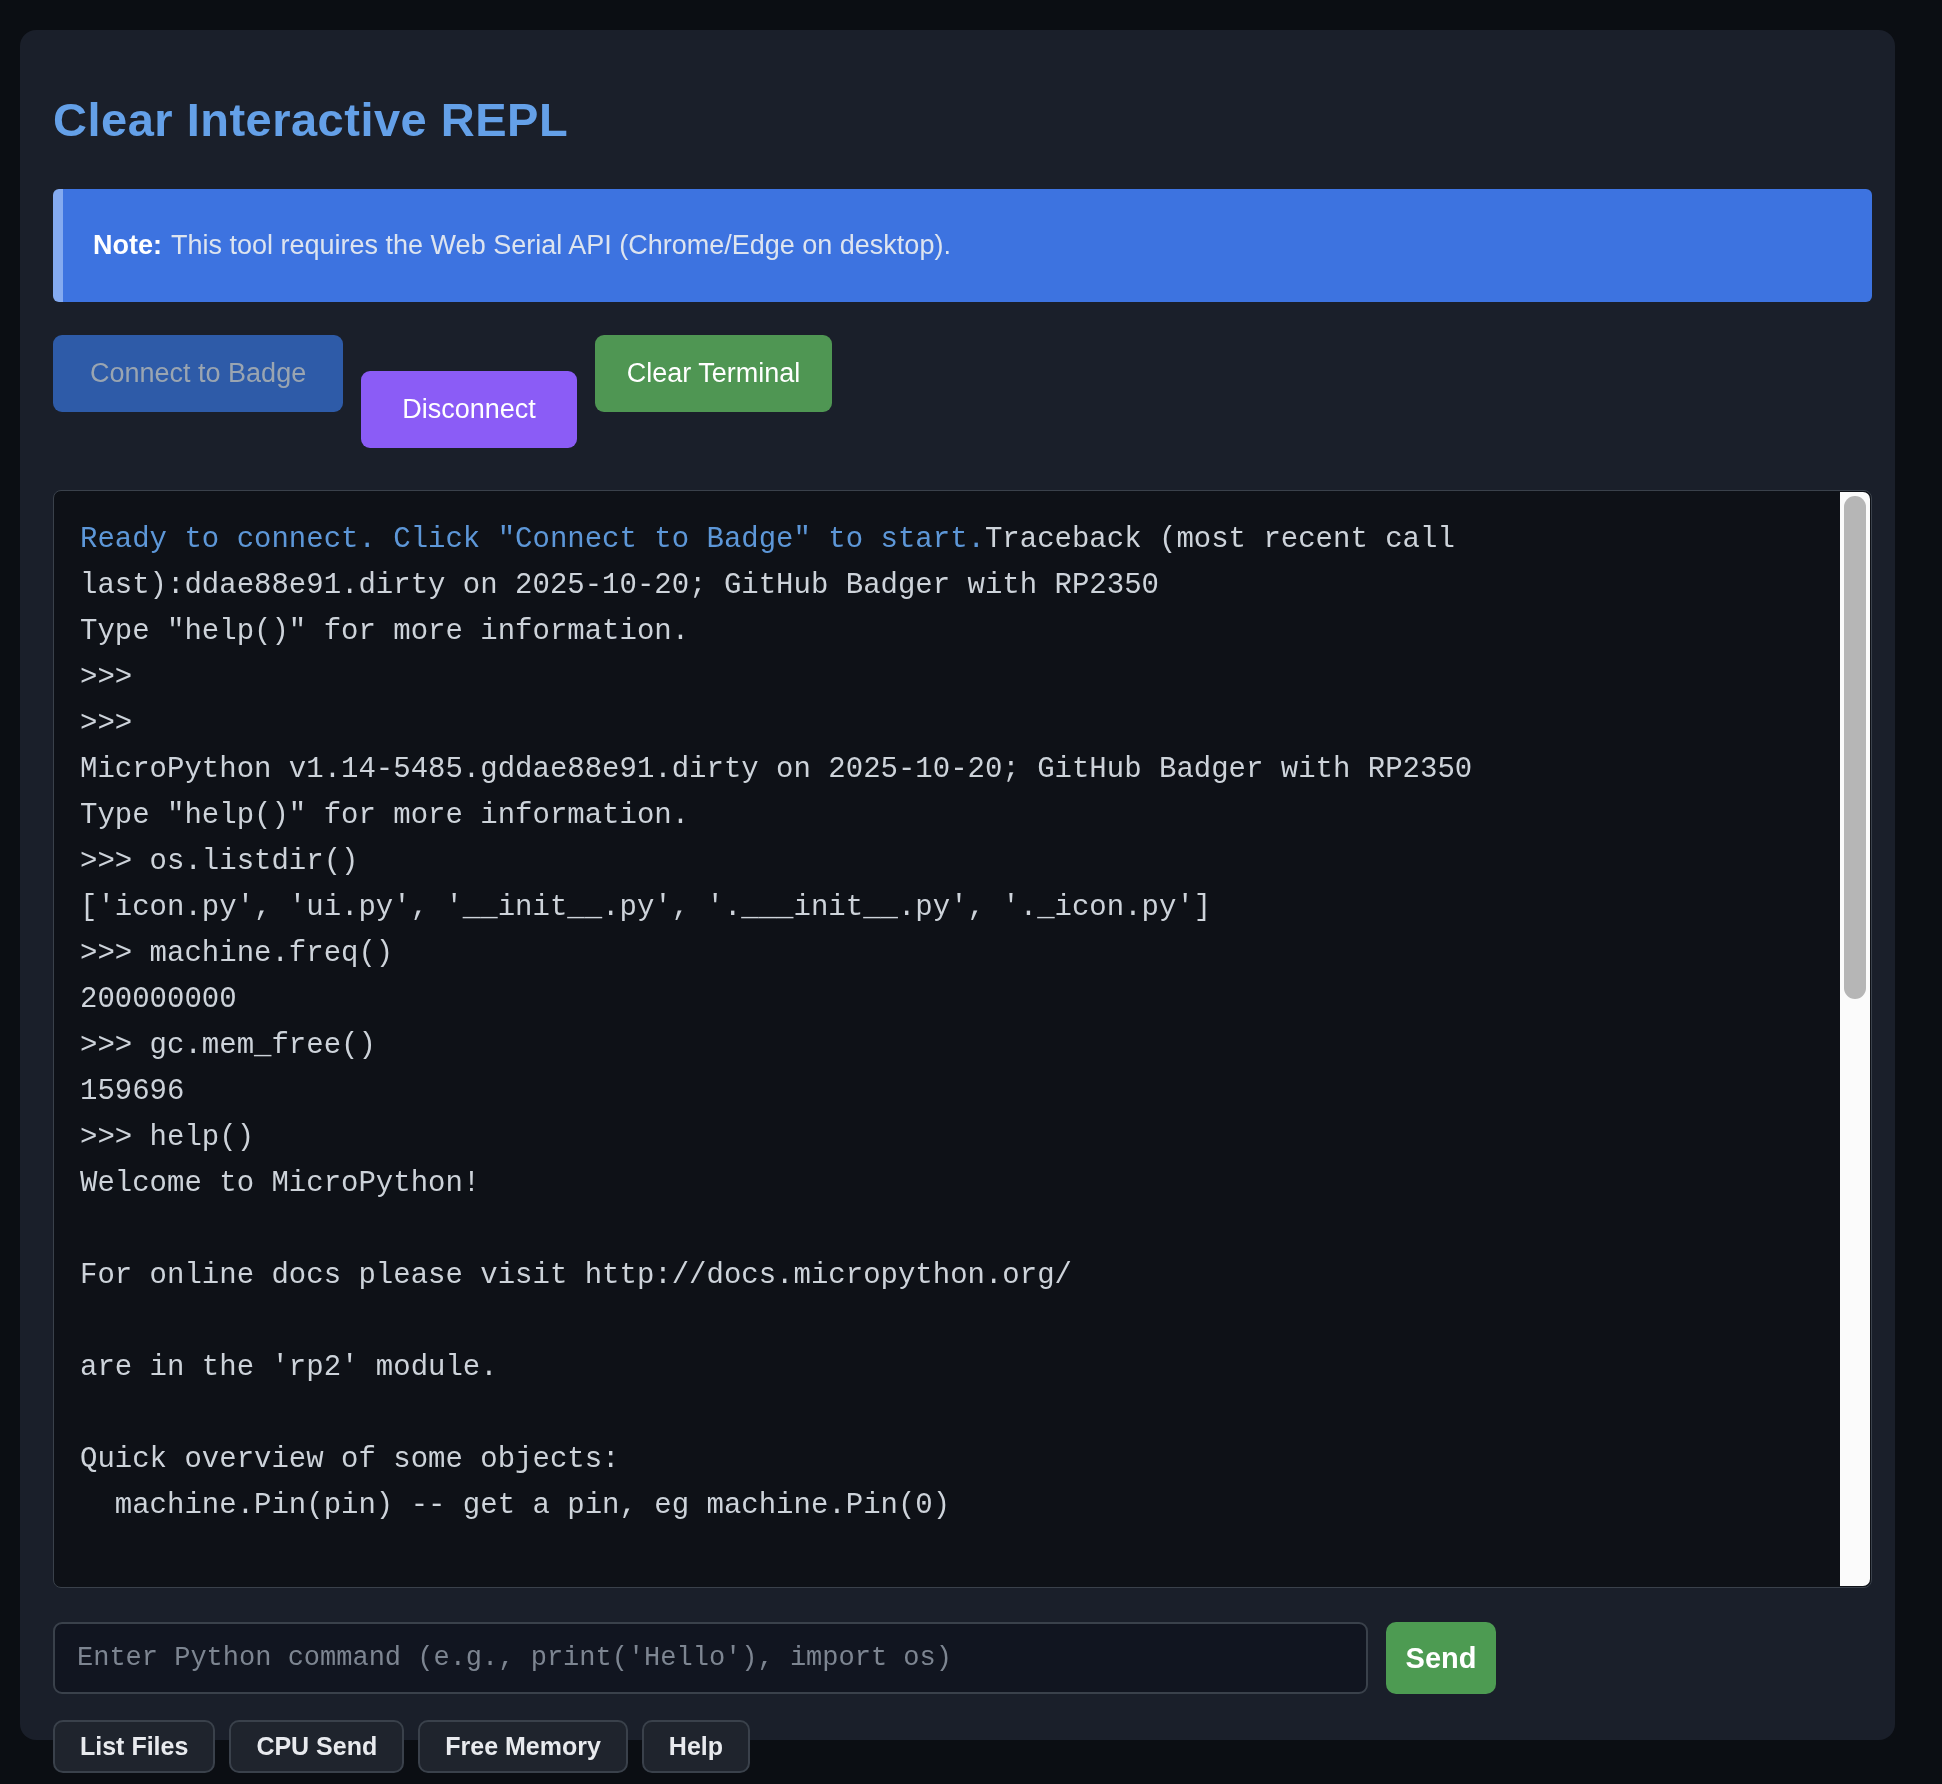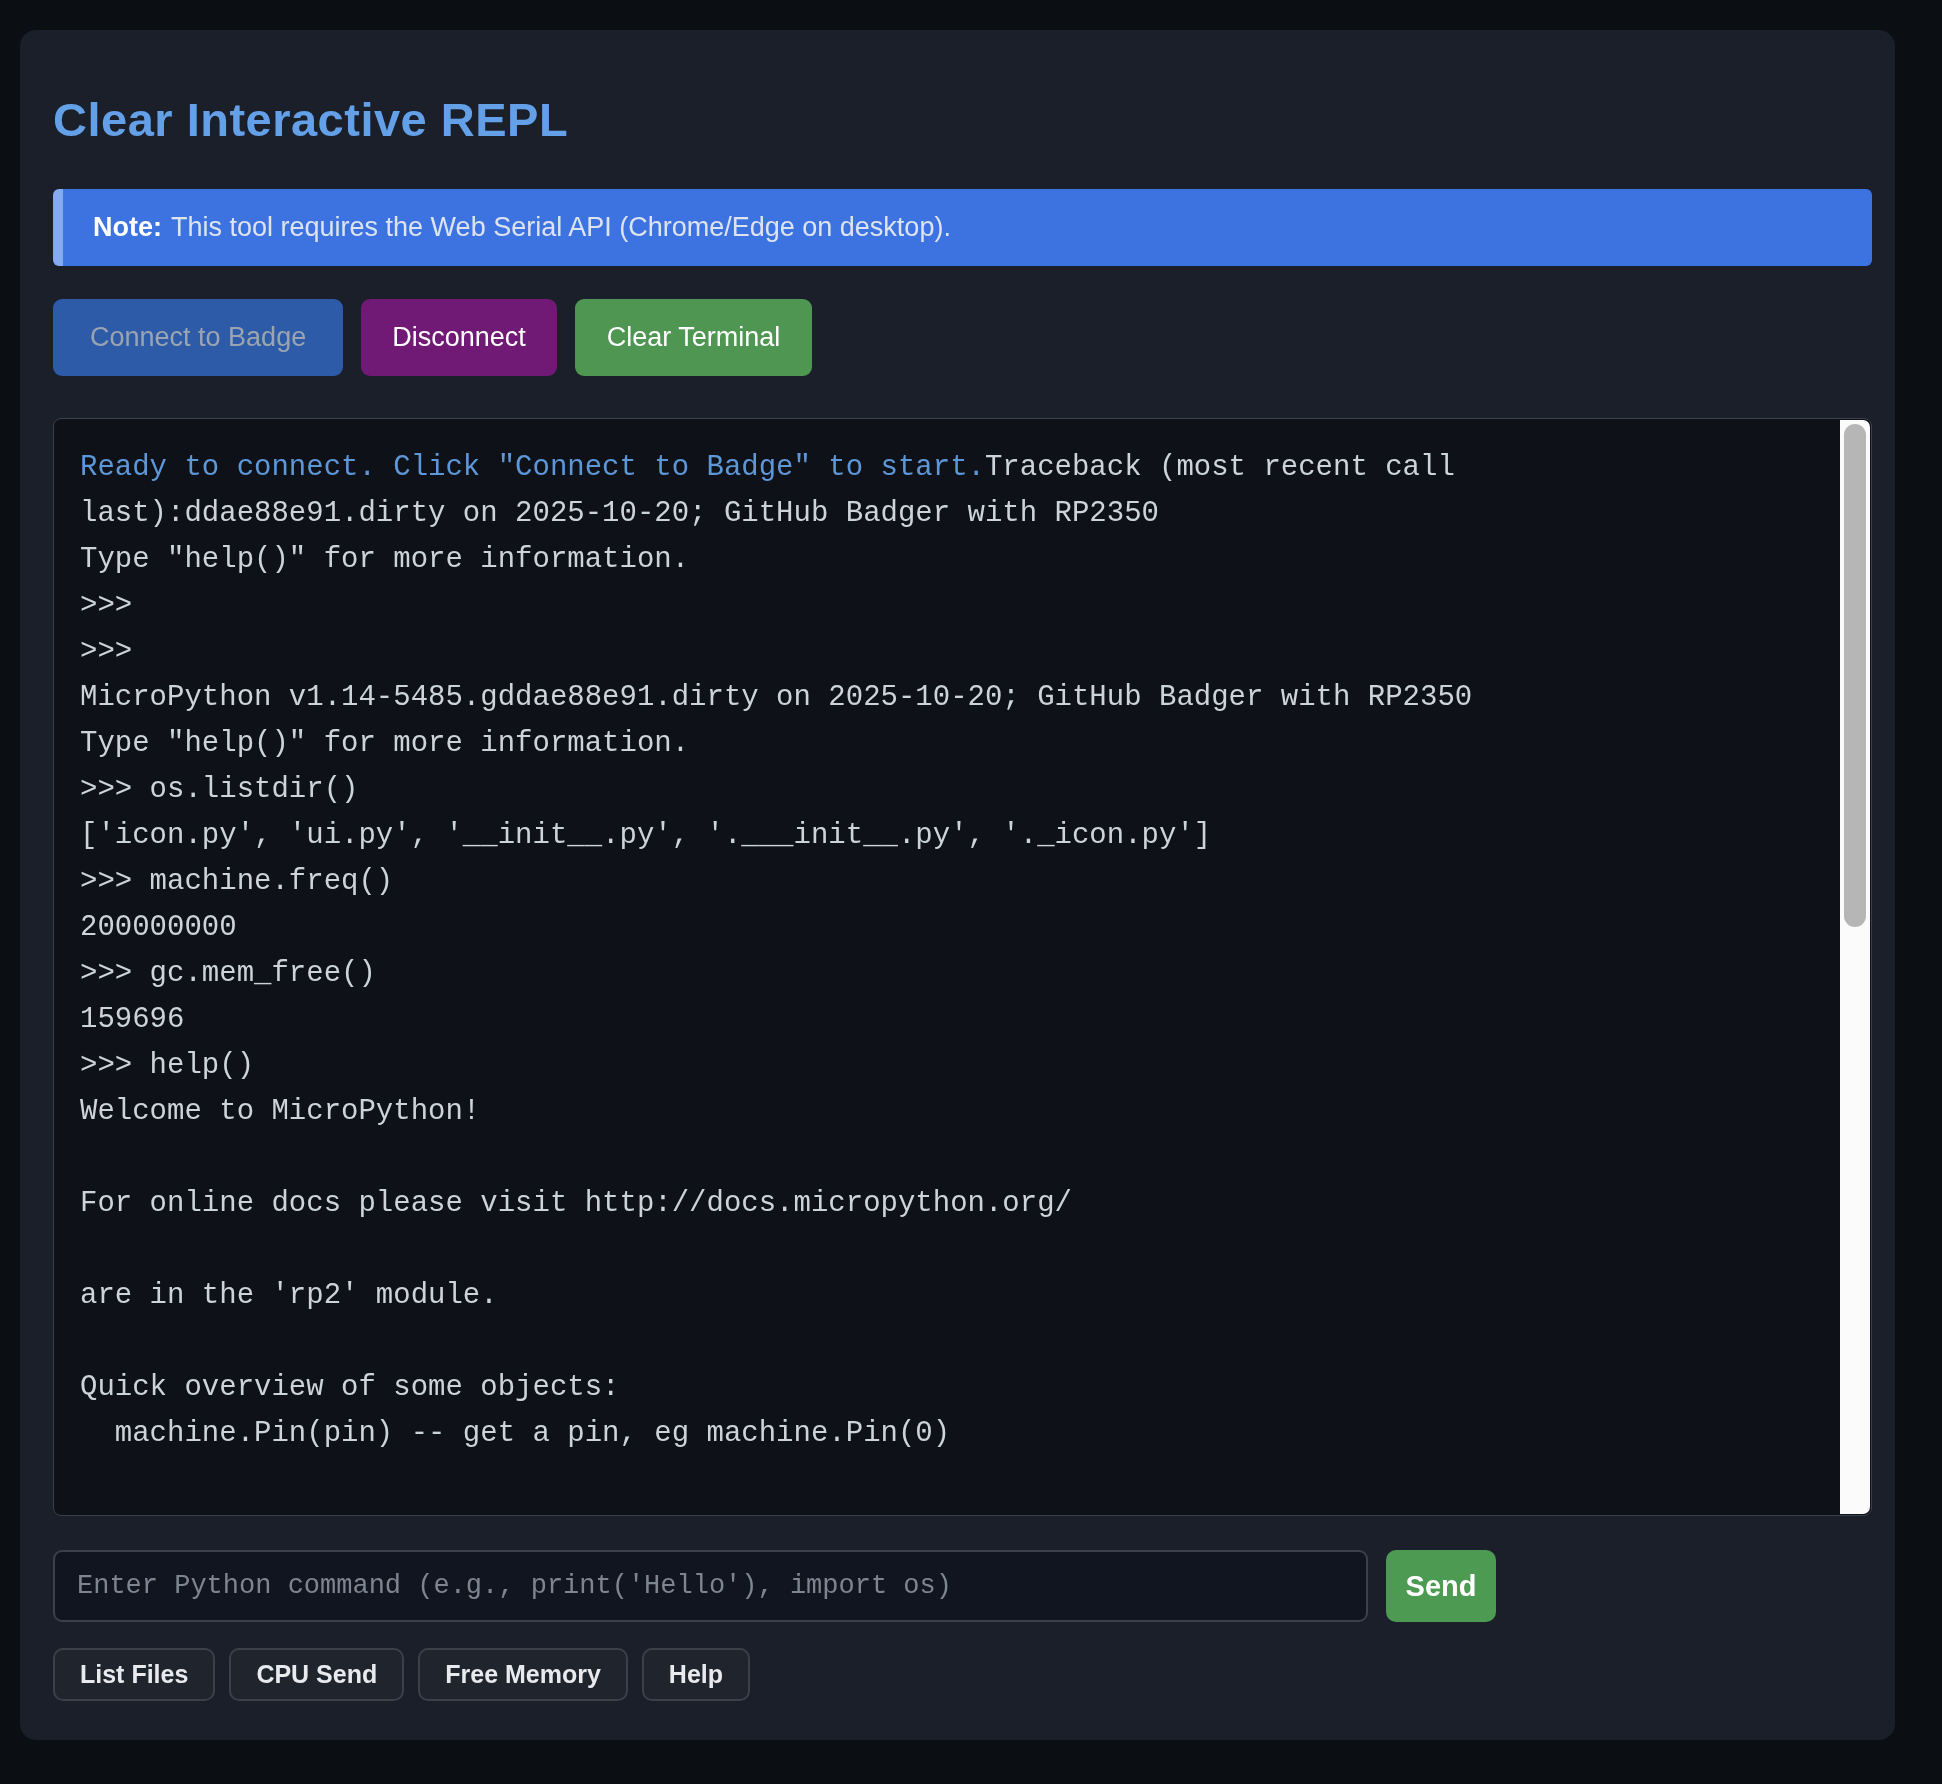--- a/index.html
+++ b/index.html
@@ -2,30 +2,30 @@
 <html><head>
 <meta charset="utf-8">
 <style>
   html,body{margin:0;padding:0;background:#0b0e13;width:1942px;height:1784px;overflow:hidden;
             font-family:"Liberation Sans",sans-serif;}
   .card{box-sizing:border-box;margin:30px 47px 0 20px;height:1710px;background:#1a1f2a;
         border-radius:16px;padding:0 23px 0 33px;}
   
   .page-title{margin:0;padding-top:62px;font-size:47px;font-weight:700;color:#64a0e8;letter-spacing:.5px;}
   
-  .note{margin-top:42px;height:77px;background:#3d73e0;border-left:10px solid #84aaf0;border-radius:6px;
+  .note{margin-top:42px;height:113px;background:#3d73e0;border-left:10px solid #84aaf0;border-radius:6px;
         display:flex;align-items:center;padding-left:30px;font-size:27px;color:#dde4ef;box-sizing:border-box;}
   .note b{color:#ffffff;font-weight:700;}
   .note .note-text{margin-left:9px;}
   
   .btn-row{margin-top:33px;display:flex;gap:18px;}
   .btn{border:none;border-radius:9px;height:77px;font-size:27px;font-family:"Liberation Sans",sans-serif;
        display:inline-flex;align-items:center;justify-content:center;cursor:pointer;}
   .btn-connect{background:#2e5ba8;color:#9aa5b1;padding:0 37px;}
-  .btn-disconnect{background:#701a75;color:#ffffff;padding:0 31px;}
+  .btn-disconnect{background:#8b5cf6;color:#ffffff;padding:0 41px;margin-top:36px;}
   .btn-clear{background:#4f9653;color:#ffffff;padding:0 32px;}
   
   .terminal{position:relative;margin-top:42px;height:1098px;background:#0e1117;border:1px solid #3a414b;
             border-radius:8px;box-sizing:border-box;overflow:hidden;
             font-family:"Liberation Mono","DejaVu Sans Mono",monospace;font-size:29px;color:#cdd3da;
             padding:26px 56px 10px 26px;}
   .term-line{white-space:pre;line-height:46px;height:46px;}
   .seg-out{color:#cdd3da;}
   .seg-info{color:#5d97d8;}
   .scrollbar{position:absolute;top:1px;right:1px;bottom:1px;width:30px;background:#fbfbfb;

